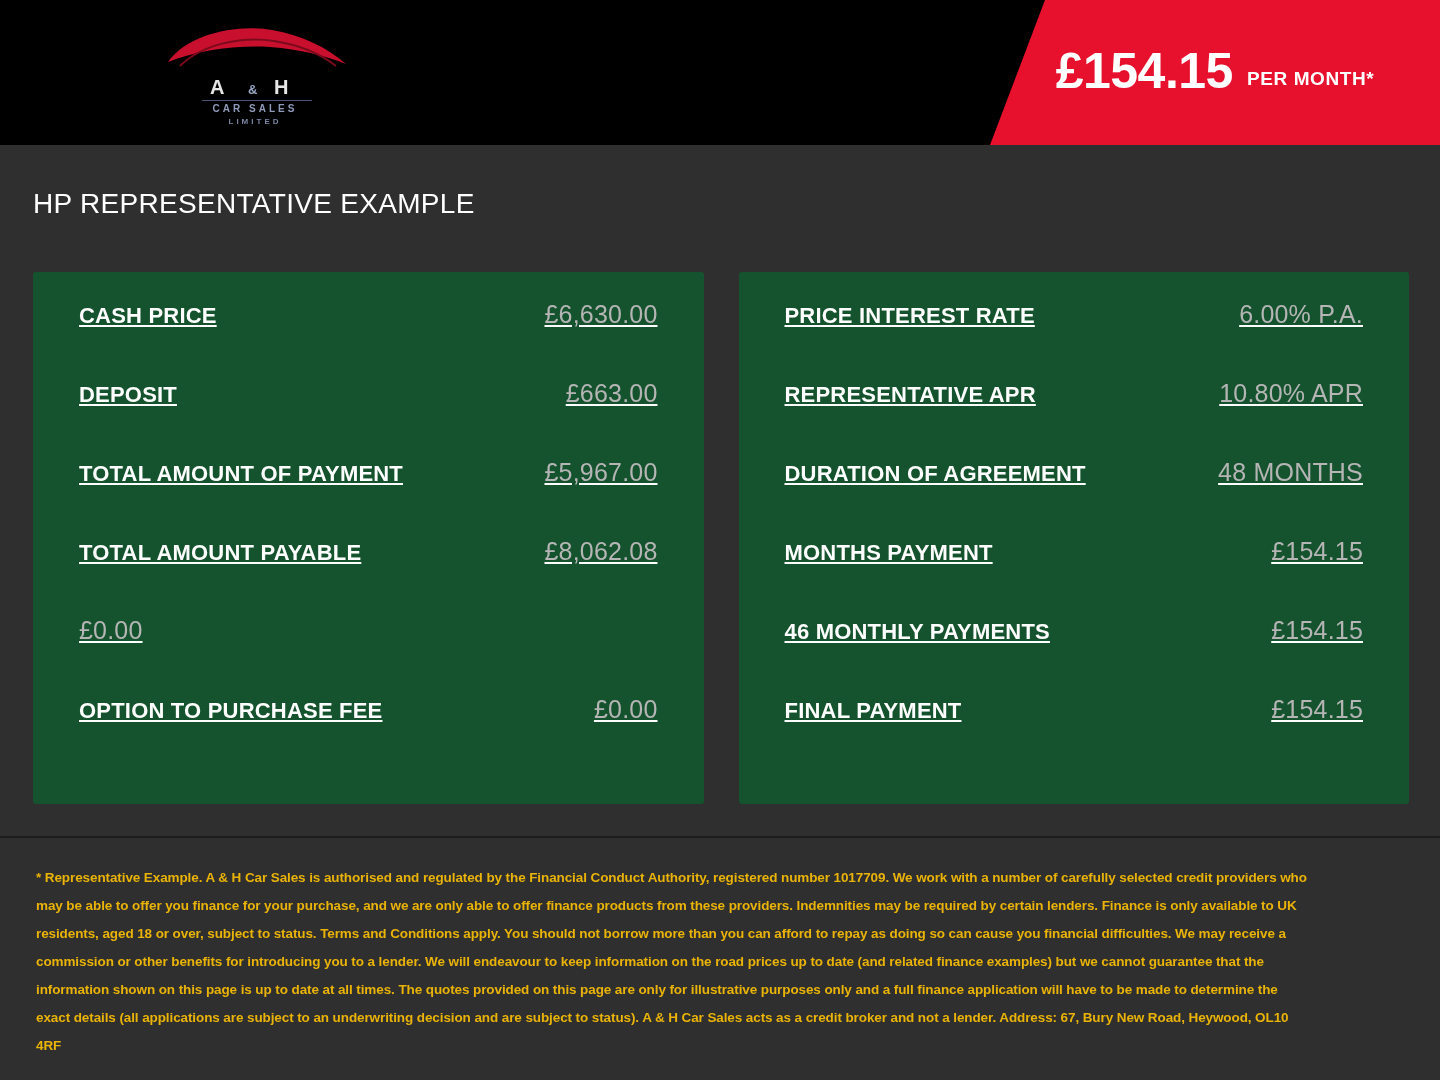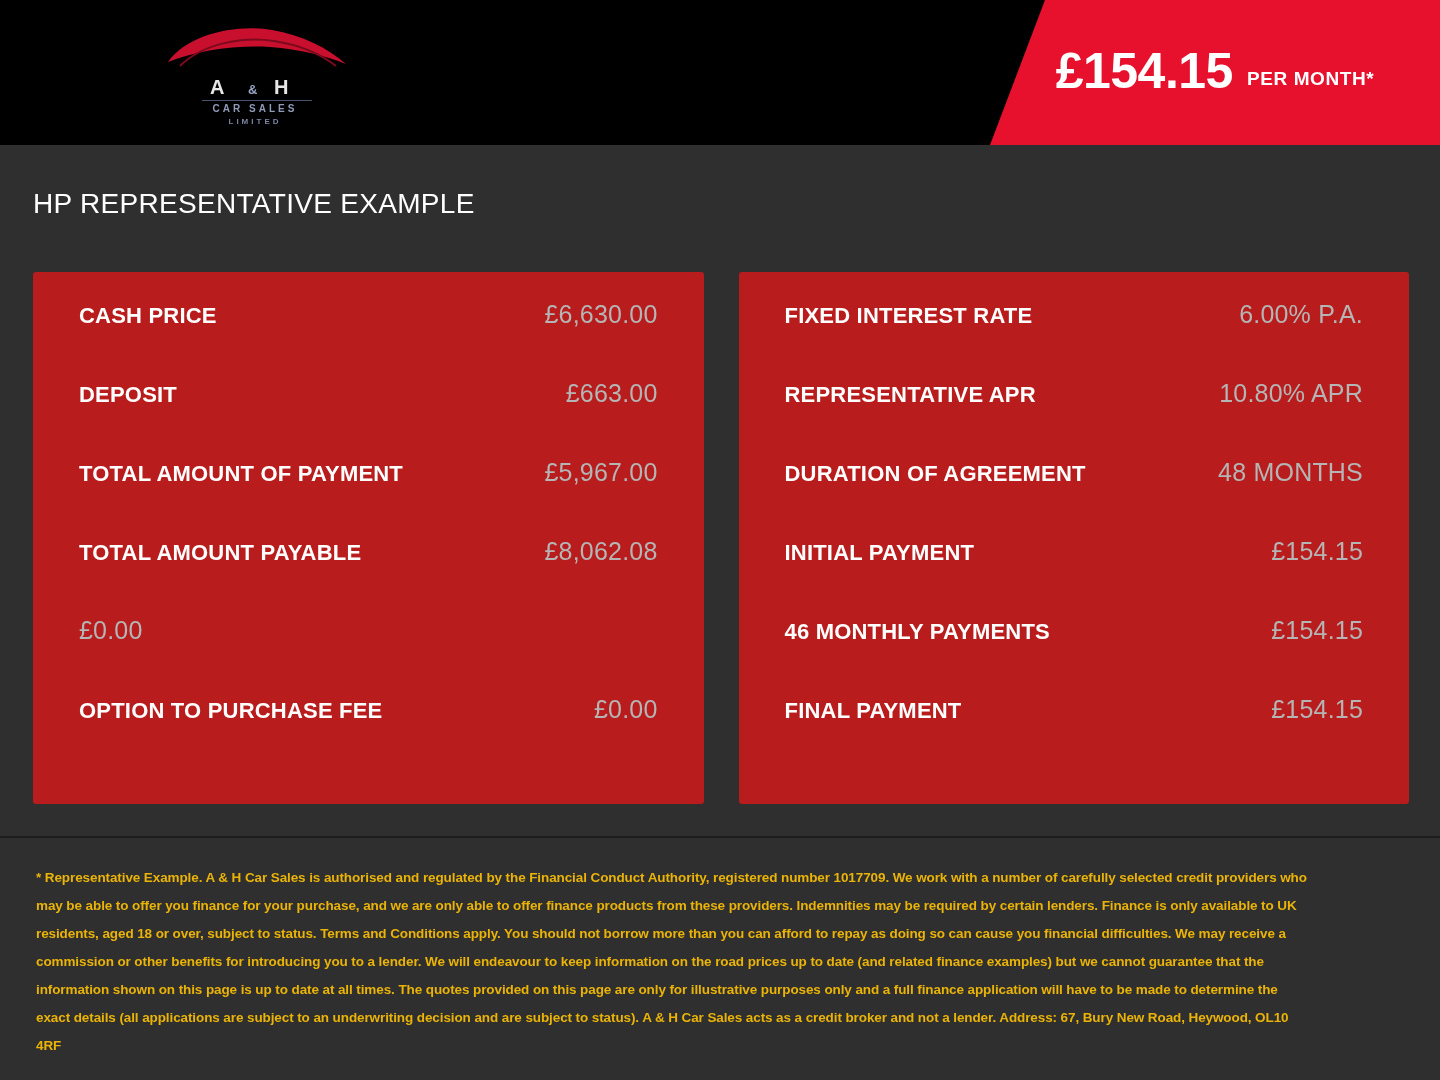--- a/index.html
+++ b/index.html
@@ -85,24 +85,25 @@
   .panels {
     position: absolute;
     left: 33px;
     top: 272px;
     width: 1376px;
     display: flex;
     gap: 35px;
   }
   .panel {
     flex: 1;
-    background: #b91c1c;
+    background: #14532d;
     border-radius: 3px;
     padding: 28px 46px 30px 46px;
     box-sizing: border-box;
+    text-decoration: underline;
   }
   .row {
     display: flex;
     align-items: baseline;
     justify-content: space-between;
     height: 79px;
   }
   .row-label {
     font-size: 22px;
     font-weight: bold;
@@ -191,33 +192,33 @@
         <span class="row-value">£0.00</span>
       </div>
       <div class="row">
         <span class="row-label">OPTION TO PURCHASE FEE</span>
         <span class="row-value">£0.00</span>
       </div>
     </div>
 
     <div class="panel">
       <div class="row">
-        <span class="row-label">FIXED INTEREST RATE</span>
+        <span class="row-label">PRICE INTEREST RATE</span>
         <span class="row-value">6.00% P.A.</span>
       </div>
       <div class="row">
         <span class="row-label">REPRESENTATIVE APR</span>
         <span class="row-value">10.80% APR</span>
       </div>
       <div class="row">
         <span class="row-label">DURATION OF AGREEMENT</span>
         <span class="row-value">48 MONTHS</span>
       </div>
       <div class="row">
-        <span class="row-label">INITIAL PAYMENT</span>
+        <span class="row-label">MONTHS PAYMENT</span>
         <span class="row-value">£154.15</span>
       </div>
       <div class="row">
         <span class="row-label">46 MONTHLY PAYMENTS</span>
         <span class="row-value">£154.15</span>
       </div>
       <div class="row">
         <span class="row-label">FINAL PAYMENT</span>
         <span class="row-value">£154.15</span>
       </div>

